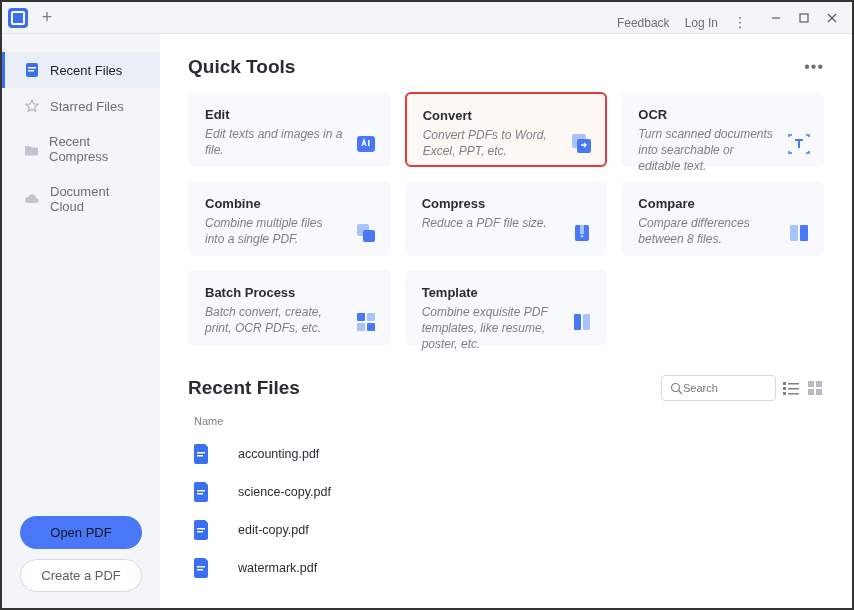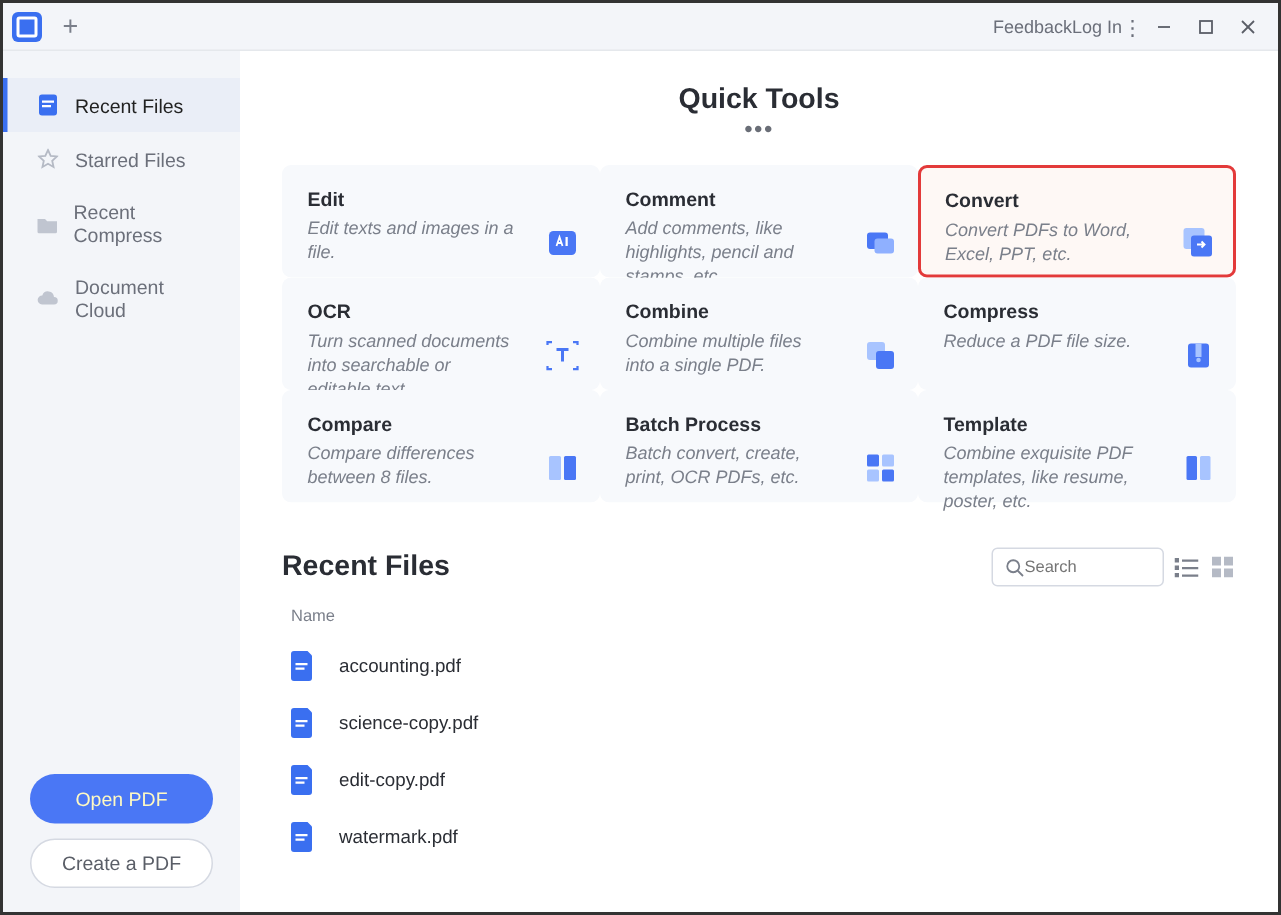--- a/index.html
+++ b/index.html
@@ -2,49 +2,49 @@
 <html><head>
 <meta charset="utf-8">
 <style>
 * { margin: 0; padding: 0; box-sizing: border-box; font-family: -apple-system, BlinkMacSystemFont, "Segoe UI", Arial, sans-serif; }
 body { width: 854px; height: 610px; border: 2px solid #333; background: #f7f9fc; overflow: hidden; }
 .titlebar { height: 32px; background: #f3f5f9; display: flex; align-items: center; justify-content: space-between; border-bottom: 1px solid #e5e8ec; padding: 0 6px 0 6px; }
 .titlebar-left { display: flex; align-items: center; gap: 8px; }
 .logo-icon { width: 20px; height: 20px; background: #3a6ff0; border-radius: 4px; position: relative; display: flex; align-items: center; justify-content: center; }
 .logo-icon::after { content: ""; width: 10px; height: 10px; border: 2px solid #fff; border-radius: 2px; }
 .new-tab { width: 22px; height: 22px; display: flex; align-items: center; justify-content: center; color: #7a7f8a; font-size: 18px; cursor: pointer; }
-.titlebar-right { display: flex; align-items: center; font-size: 12px; color: #6b6f7a; }
+.titlebar-right { display: flex; align-items: flex-end; gap: 15px; font-size: 12px; color: #6b6f7a; }
 .titlebar-link { cursor: pointer; }
 .win-controls { display: flex; gap: 0; }
 .win-btn { width: 28px; height: 24px; display: flex; align-items: center; justify-content: center; color: #5a5e67; cursor: pointer; }
 .main { display: flex; height: calc(100% - 32px); }
 .sidebar { width: 158px; background: #f3f5f9; padding-top: 18px; display: flex; flex-direction: column; position: relative; }
 .sidebar-item { display: flex; align-items: center; gap: 10px; padding: 10px 16px 10px 22px; font-size: 13px; color: #6b6f7a; cursor: pointer; }
 .sidebar-item.active { color: #222; background: #eaeef7; border-left: 3px solid #3a6ff0; padding-left: 19px; }
 .sidebar-icon { width: 16px; height: 16px; display: flex; align-items: center; justify-content: center; }
 .sidebar-bottom { position: absolute; bottom: 16px; left: 0; right: 0; display: flex; flex-direction: column; gap: 10px; align-items: center; padding: 0 18px; }
-.btn-primary { background: #4a77f5; color: #fef9c3; border: none; border-radius: 18px; padding: 9px 0; width: 100%; font-size: 13px; cursor: pointer; }
+.btn-primary { background: #4a77f5; color: #0f172a; border: none; border-radius: 18px; padding: 9px 0; width: 100%; font-size: 13px; cursor: pointer; }
 .btn-secondary { background: #fff; color: #5a5e67; border: 1px solid #d5d9e2; border-radius: 18px; padding: 8px 0; width: 100%; font-size: 13px; cursor: pointer; }
 .content { flex: 1; background: #fff; padding: 22px 28px 0 28px; overflow-y: auto; }
-.section-header { display: flex; align-items: center; justify-content: space-between; margin-bottom: 14px; flex-direction: column; }
+.section-header { display: flex; align-items: center; justify-content: space-between; margin-bottom: 14px; }
 .section-title { font-size: 19px; font-weight: 600; color: #2a2d34; }
 .more-icon { font-size: 16px; color: #6a6e77; cursor: pointer; letter-spacing: 1px; }
-.tool-grid { display: grid; grid-template-columns: repeat(3, 1fr); margin-bottom: 30px; }
+.tool-grid { display: grid; grid-template-columns: repeat(3, 1fr); gap: 14px; margin-bottom: 30px; }
 .tool-card { background: #f7f9fc; border-radius: 6px; padding: 14px 16px 14px 16px; height: 75px; position: relative; cursor: pointer; border: 1px solid transparent; }
 .tool-card.highlight { border: 2px solid #e33a3a; background: #fef8f5; }
 .tool-title { font-size: 13px; font-weight: 600; color: #2a2d34; margin-bottom: 4px; }
 .tool-desc { font-size: 12px; color: #7a7f8a; line-height: 1.35; max-width: 140px; font-style: italic; }
 .tool-icon { position: absolute; right: 12px; bottom: 10px; width: 24px; height: 24px; display: flex; align-items: center; justify-content: center; }
 .recent-header { display: flex; align-items: center; justify-content: space-between; margin-bottom: 14px; }
 .recent-controls { display: flex; align-items: center; gap: 6px; }
 .search-box { display: flex; align-items: center; border: 1px solid #d5d9e2; border-radius: 4px; padding: 4px 8px; width: 115px; height: 26px; }
 .search-box input { border: none; outline: none; font-size: 11px; width: 78px; color: #6a6e77; background: transparent; }
 .view-btn { width: 18px; height: 18px; display: flex; align-items: center; justify-content: center; cursor: pointer; }
 .col-header { font-size: 11px; color: #7a7f8a; padding: 0 6px 8px 6px; }
-.file-item { display: flex; align-items: center; gap: 16px; padding: 9px 6px; cursor: pointer; }
+.file-item { display: flex; align-items: center; gap: 28px; padding: 9px 6px; cursor: pointer; }
 .file-icon { width: 16px; height: 20px; }
 .file-name { font-size: 12.5px; color: #2a2d34; }
 </style>
 </head>
 <body>
 
 <div class="titlebar">
   <div class="titlebar-left">
     <div class="logo-icon"></div>
     <div class="new-tab">+</div>
@@ -127,30 +127,20 @@
         <div class="tool-title">Edit</div>
         <div class="tool-desc">Edit texts and images in a file.</div>
         <div class="tool-icon">
             <svg width="22" height="22">
               <rect x="2" y="3" width="18" height="16" rx="3" fill="#4a77f5"></rect>
               <path d="M7 13l2-6 2 6M8 11h2" stroke="#fff" stroke-width="1.2" fill="none"></path>
               <rect x="13" y="7" width="1.5" height="6" fill="#fff"></rect>
             </svg>
           </div>
       </div>
-      <div class="tool-card">
-        <div class="tool-title">Comment</div>
-        <div class="tool-desc">Add comments, like highlights, pencil and stamps, etc.</div>
-        <div class="tool-icon">
-            <svg width="22" height="22">
-              <rect x="2" y="4" width="14" height="11" rx="2" fill="#4a77f5"></rect>
-              <rect x="7" y="8" width="13" height="10" rx="2" fill="#8fb0ff"></rect>
-            </svg>
-          </div>
-      </div>
       <div class="tool-card highlight">
         <div class="tool-title">Convert</div>
         <div class="tool-desc">Convert PDFs to Word, Excel, PPT, etc.</div>
         <div class="tool-icon">
             <svg width="22" height="22">
               <rect x="2" y="2" width="14" height="14" rx="2" fill="#a8c4ff"></rect>
               <rect x="7" y="7" width="14" height="14" rx="2" fill="#4a77f5"></rect>
               <path d="M11 13h5m-2-2 2 2-2 2" stroke="#fff" stroke-width="1.3" fill="none"></path>
             </svg>
           </div>

